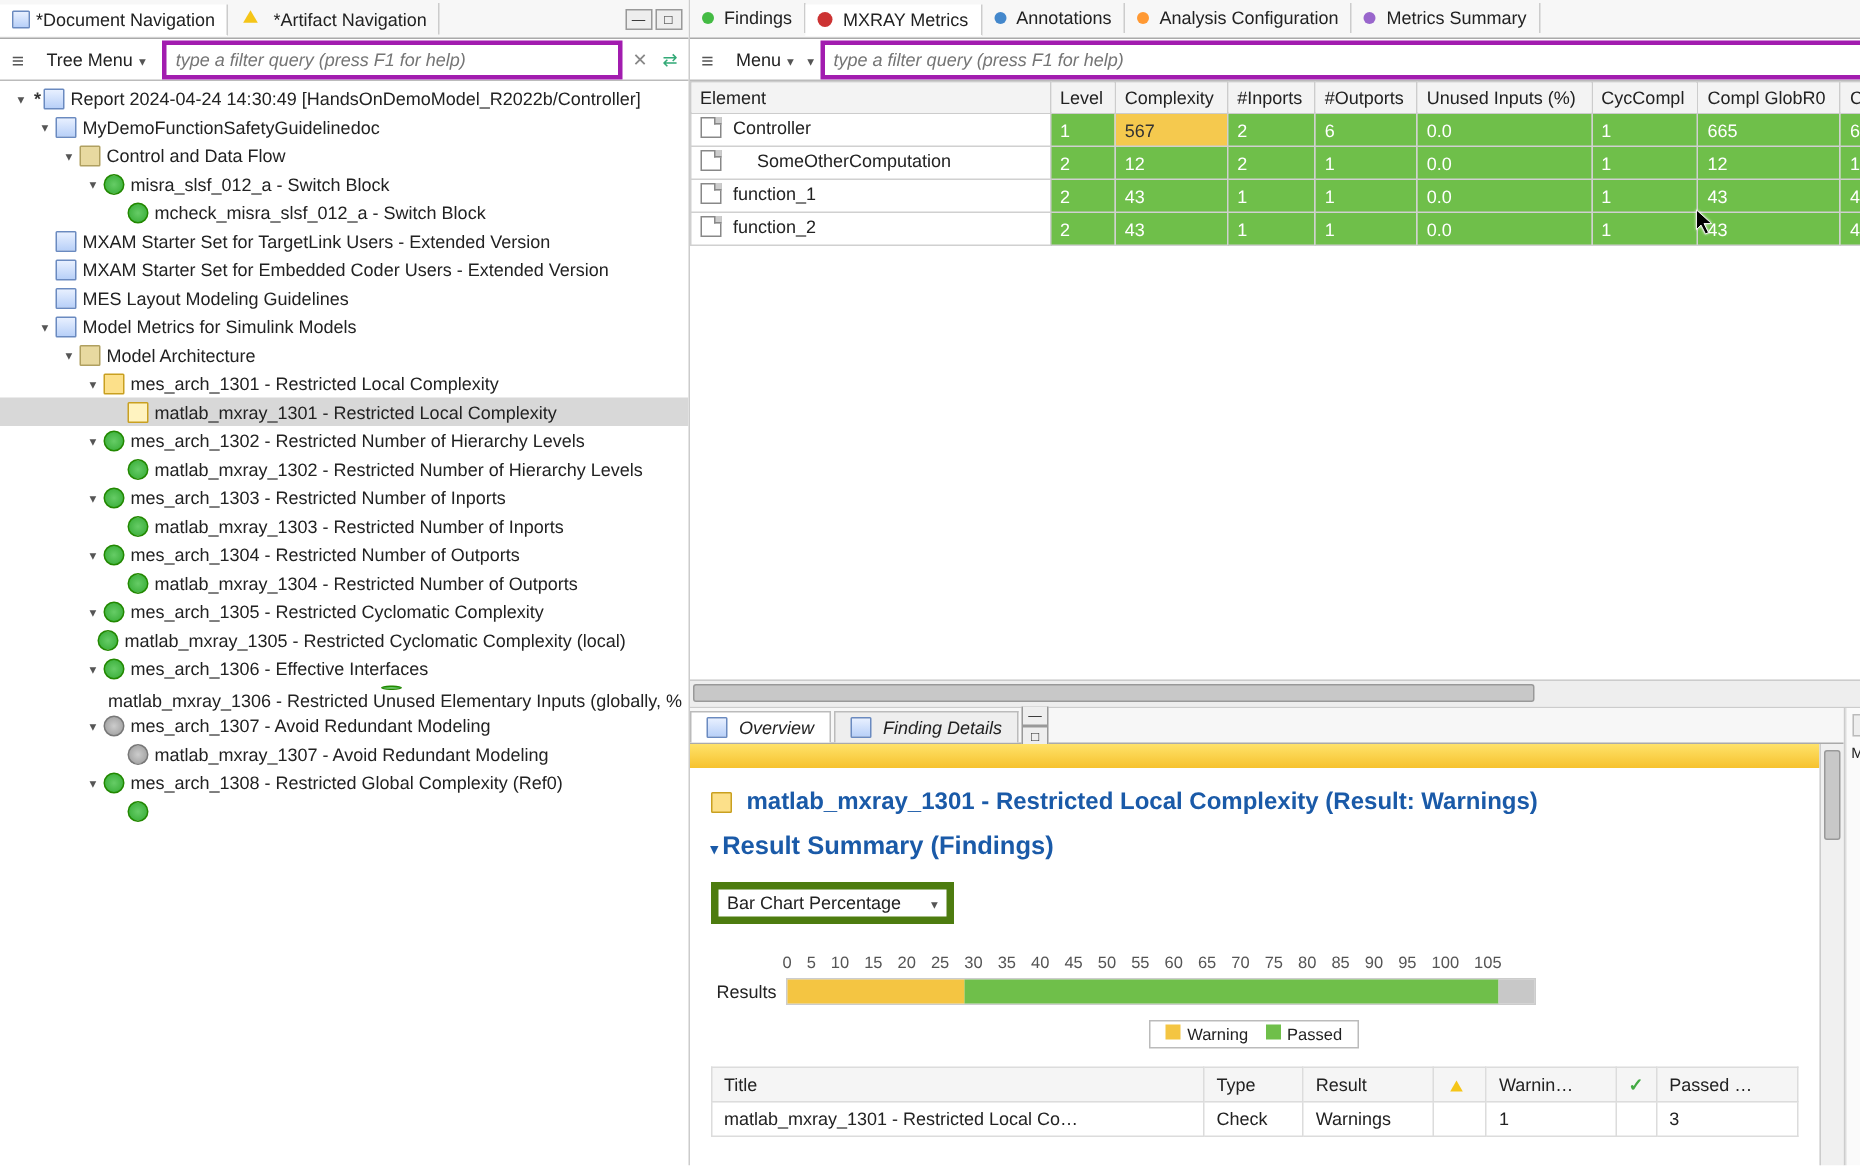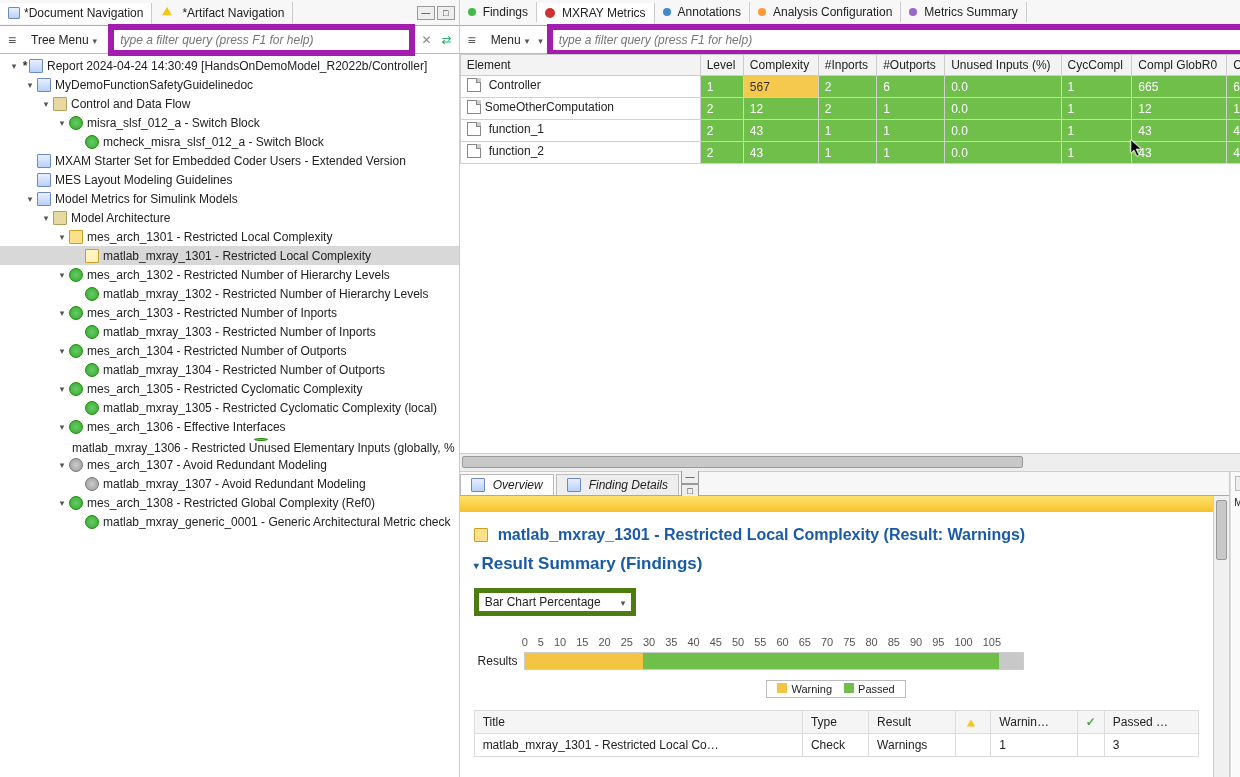--- a/index.html
+++ b/index.html
@@ -21,21 +21,21 @@
 .tab { display: flex; align-items: center; padding: 3px 8px; border-right: 1px solid #ccc; height: 100%; cursor: pointer; gap: 4px; }
 .tab.active { background: #fff; border-bottom: 1px solid #fff; position: relative; top: 1px; }
 .tab-icon { width: 12px; height: 12px; display: inline-block; }
 .tab-bar .spacer { flex: 1; }
 .tab-bar .winbtns { display: flex; gap: 2px; padding-right: 4px; }
 .winbtn { width: 18px; height: 14px; border: 1px solid #999; background: #eee; cursor: pointer; font-size: 9px; line-height: 12px; text-align: center;}
 
 
 .toolbar { display: flex; align-items: center; border-bottom: 1px solid #bbb; height: 28px; padding: 0 4px; gap: 4px; }
 .menu-btn { display: flex; align-items: center; gap: 4px; padding: 2px 6px; border: 1px solid transparent; cursor: pointer; }
-.filter-input { flex: 1; border: 6px solid #a21caf; padding: 3px 6px; font-size: 12px; color: #a16207; font-style: italic; }
+.filter-input { flex: 1; border: 3px solid #a21caf; padding: 3px 6px; font-size: 12px; color: #a16207; font-style: italic; }
 .tool-icon { width: 16px; height: 16px; cursor: pointer; display: flex; align-items: center; justify-content: center; }
 
 
 .tree { flex: 1; overflow: auto; padding: 2px 0; }
 .tree-row { display: flex; align-items: center; height: 19px; white-space: nowrap; padding-right: 4px; cursor: pointer; }
 .tree-row.selected { background: #d8d8d8; }
 .expander { width: 12px; height: 12px; margin-right: 1px; display: inline-flex; align-items: center; justify-content: center; color: #555; font-size: 9px; cursor: pointer; }
 .node-icon { width: 14px; height: 14px; margin-right: 4px; display: inline-block; }
 .dirty-marker { width: 8px; text-align: center; color: #333; font-weight: bold; }
 
@@ -154,20 +154,25 @@
         <span>misra_slsf_012_a - Switch Block</span>
       </div>
       <div class="tree-row" style="padding-left: 72px;">
         <span class="expander"></span>
         <span class="node-icon icon-check-green"></span>
         <span>mcheck_misra_slsf_012_a - Switch Block</span>
       </div>
       <div class="tree-row" style="padding-left: 24px;">
         <span class="expander"></span>
         <span class="node-icon icon-doc"></span>
+        <span>MXAM Starter Set for TargetLink Users - Extended Version</span>
+      </div>
+      <div class="tree-row" style="padding-left: 24px;">
+        <span class="expander"></span>
+        <span class="node-icon icon-doc"></span>
         <span>MXAM Starter Set for Embedded Coder Users - Extended Version</span>
       </div>
       <div class="tree-row" style="padding-left: 24px;">
         <span class="expander"></span>
         <span class="node-icon icon-doc"></span>
         <span>MES Layout Modeling Guidelines</span>
       </div>
       <div class="tree-row" style="padding-left: 24px;">
         <span class="expander">▾</span>
         <span class="node-icon icon-doc"></span>
@@ -216,21 +221,21 @@
       <div class="tree-row" style="padding-left: 72px;">
         <span class="expander"></span>
         <span class="node-icon icon-check-green"></span>
         <span>matlab_mxray_1304 - Restricted Number of Outports</span>
       </div>
       <div class="tree-row" style="padding-left: 56px;">
         <span class="expander">▾</span>
         <span class="node-icon icon-check-green"></span>
         <span>mes_arch_1305 - Restricted Cyclomatic Complexity</span>
       </div>
-      <div class="tree-row" style="padding-left: 72px; align-items: center;">
+      <div class="tree-row" style="padding-left: 52px; align-items: center;">
         <span class="expander"></span>
         <span class="node-icon icon-check-green"></span>
         <span>matlab_mxray_1305 - Restricted Cyclomatic Complexity (local)</span>
       </div>
       <div class="tree-row" style="padding-left: 56px;">
         <span class="expander">▾</span>
         <span class="node-icon icon-check-green"></span>
         <span>mes_arch_1306 - Effective Interfaces</span>
       </div>
       <div class="tree-row" style="padding-left: 72px; flex-direction: column;">
@@ -249,21 +254,20 @@
         <span>matlab_mxray_1307 - Avoid Redundant Modeling</span>
       </div>
       <div class="tree-row" style="padding-left: 56px;">
         <span class="expander">▾</span>
         <span class="node-icon icon-check-green"></span>
         <span>mes_arch_1308 - Restricted Global Complexity (Ref0)</span>
       </div>
       <div class="tree-row" style="padding-left: 72px;">
         <span class="expander"></span>
         <span class="node-icon icon-check-green"></span>
-        <span>matlab_mxray_generic_0001 - Generic Architectural Metric check</span>
       </div>
     </div>
 </div>
 
 <div class="right-panel">
   <div class="tab-bar">
     <div id="right-tabs" style="display: flex;">
         <div class="tab">
           <span class="icon-green-dot"></span>
           <span>Findings</span>
@@ -321,21 +325,21 @@
               <td class="cell-green">1</td>
               <td class="cell-yellow">567</td>
               <td class="cell-green">2</td>
               <td class="cell-green">6</td>
               <td class="cell-green">0.0</td>
               <td class="cell-green">1</td>
               <td class="cell-green">665</td>
               <td class="cell-green">665</td>
             </tr>
             <tr>
-              <td><span style="display:inline-flex;align-items:center;gap:0;">
+              <td><span style="display:inline-flex;align-items:center;gap:20px;">
                   <span class="node-icon icon-file"></span>
                   <span>SomeOtherComputation</span>
                 </span></td>
               <td class="cell-green">2</td>
               <td class="cell-green">12</td>
               <td class="cell-green">2</td>
               <td class="cell-green">1</td>
               <td class="cell-green">0.0</td>
               <td class="cell-green">1</td>
               <td class="cell-green">12</td>

